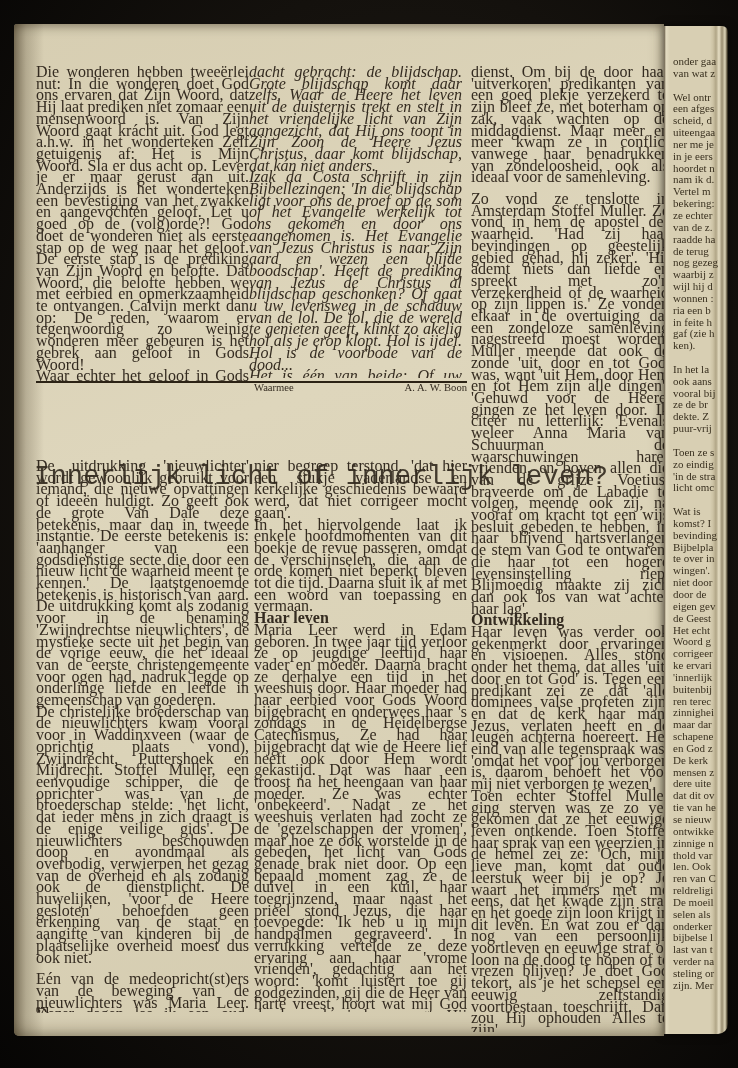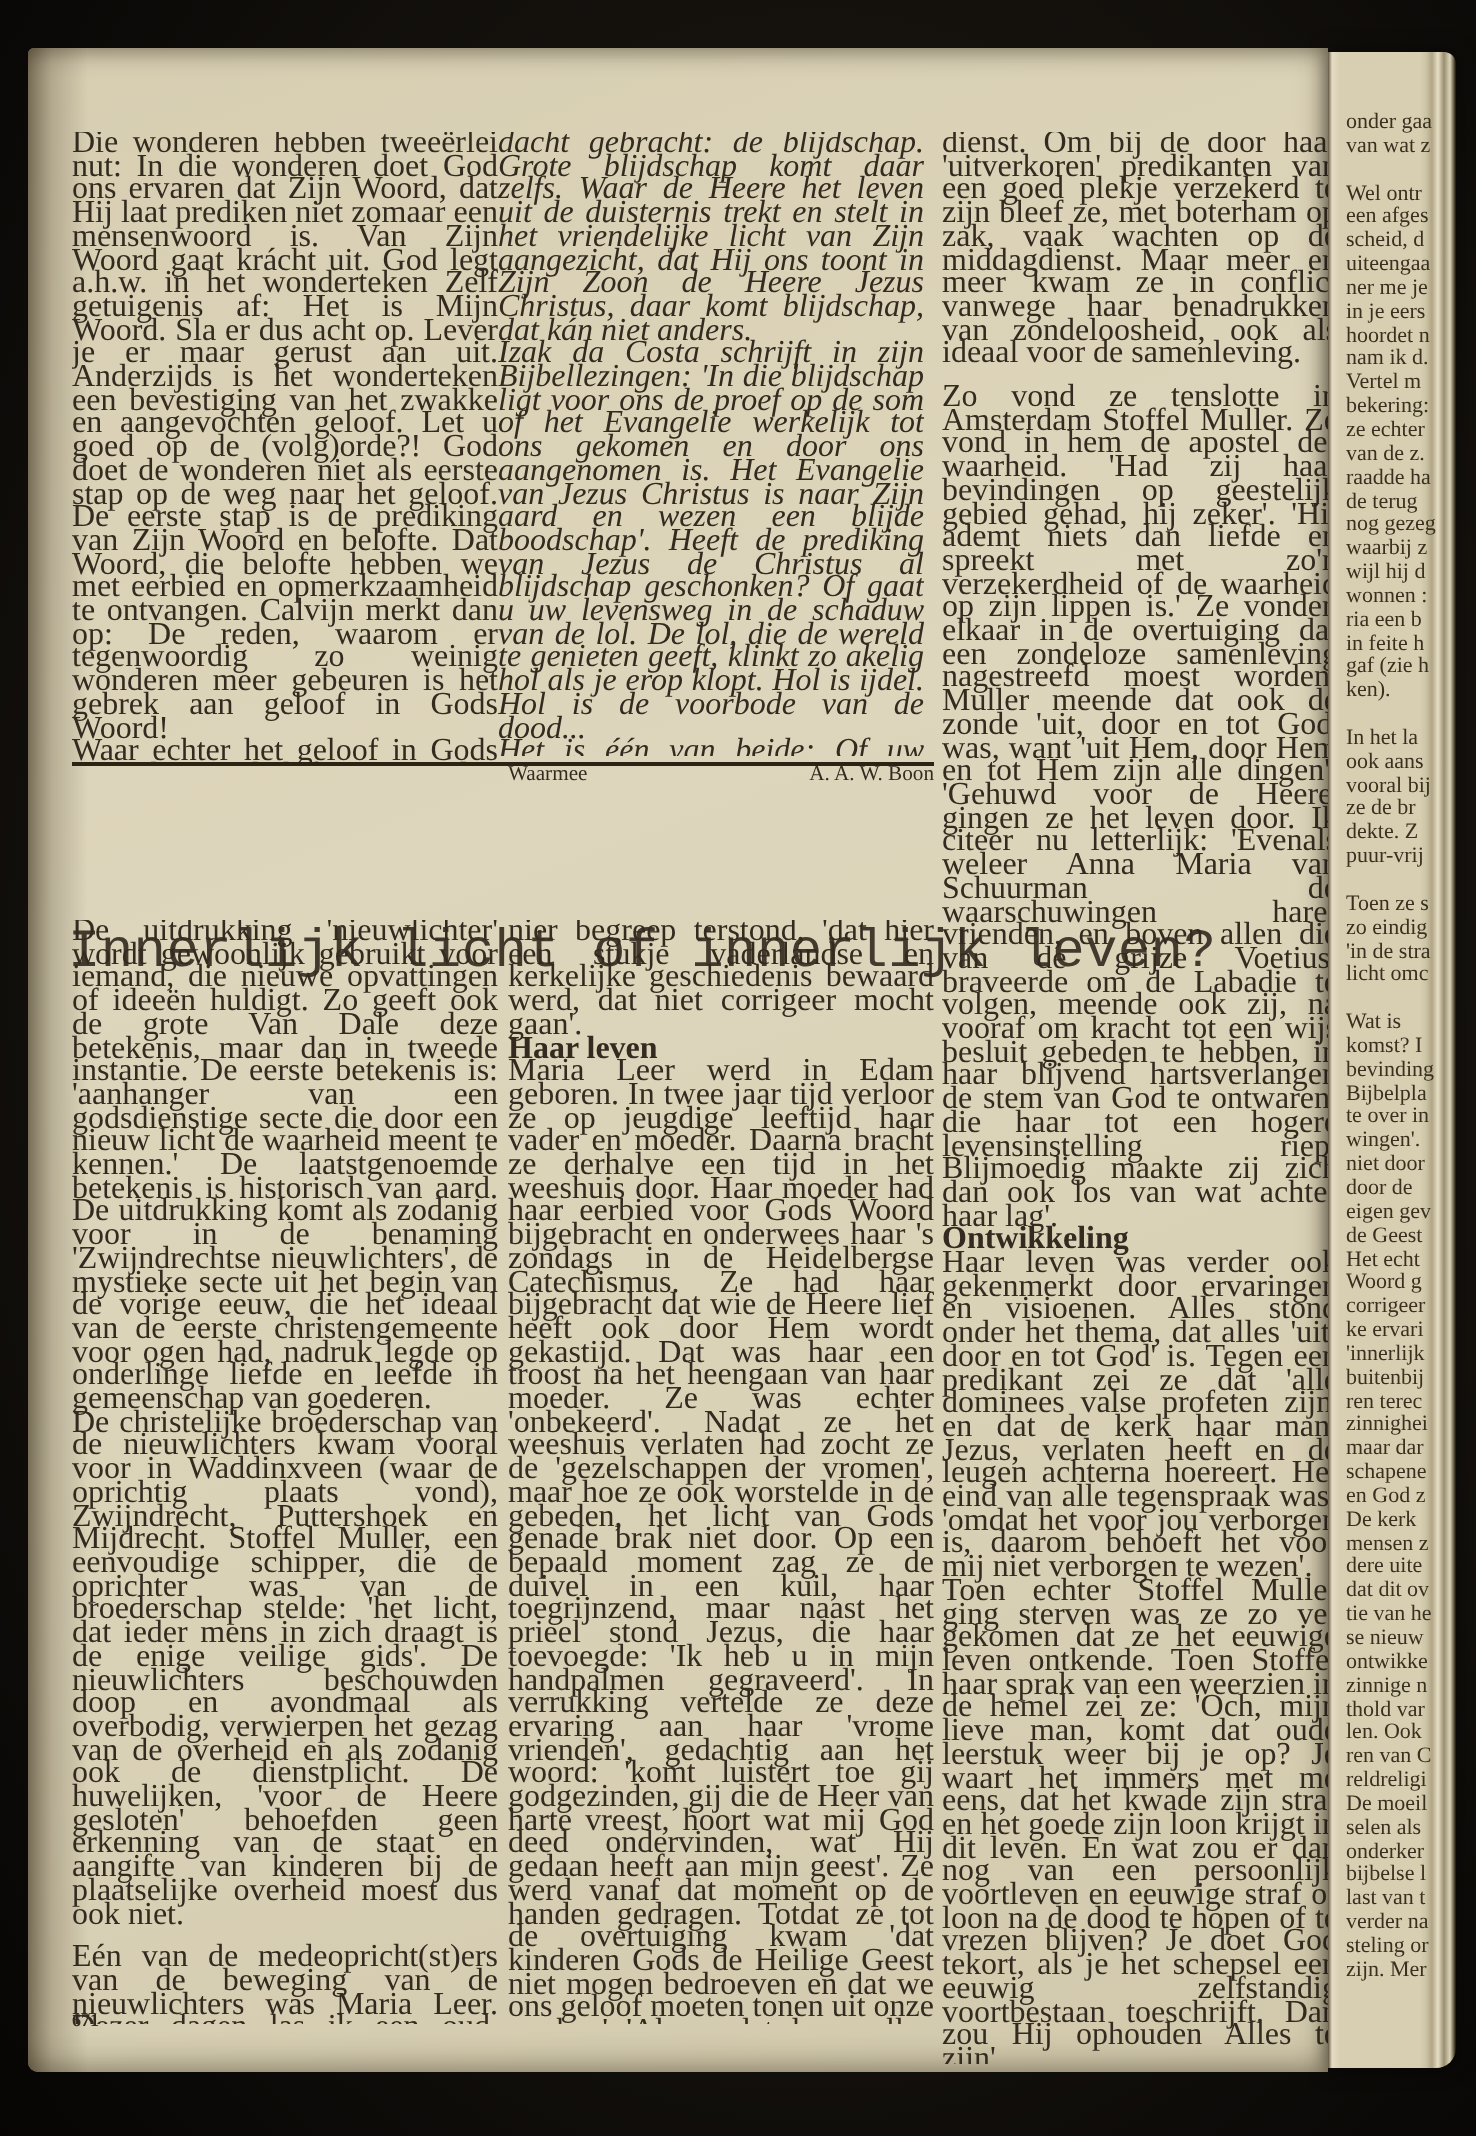--- a/index.html
+++ b/index.html
@@ -73,20 +73,21 @@
   <h1 class="headline">Innerlijk licht of innerlijk leven?</h1>
 
   <section class="col col1-bot">
     <p>De uitdrukking 'nieuwlichter' wordt gewoonlijk gebruikt voor iemand, die nieuwe opvattingen of ideeën huldigt. Zo geeft ook de grote Van Dale deze betekenis, maar dan in tweede instantie. De eerste betekenis is: 'aanhanger van een godsdienstige secte die door een nieuw licht de waarheid meent te kennen.' De laatstgenoemde betekenis is historisch van aard. De uitdrukking komt als zodanig voor in de benaming 'Zwijndrechtse nieuwlichters', de mystieke secte uit het begin van de vorige eeuw, die het ideaal van de eerste christengemeente voor ogen had, nadruk legde op onderlinge liefde en leefde in gemeenschap van goederen.</p>
     <p>De christelijke broederschap van de nieuwlichters kwam vooral voor in Waddinxveen (waar de oprichtig plaats vond), Zwijndrecht, Puttershoek en Mijdrecht. Stoffel Muller, een eenvoudige schipper, die de oprichter was van de broederschap stelde: 'het licht, dat ieder mens in zich draagt is de enige veilige gids'. De nieuwlichters beschouwden doop en avondmaal als overbodig, verwierpen het gezag van de overheid en als zodanig ook de dienstplicht. De huwelijken, 'voor de Heere gesloten' behoefden geen erkenning van de staat en aangifte van kinderen bij de plaatselijke overheid moest dus ook niet.</p>
     <p class="gap">Eén van de medeopricht(st)ers van de beweging van de nieuwlichters was Maria Leer. Dezer dagen las ik een oud, vergeeld boekje, getiteld 'De Zwijndrechtse nieuwlichters (1816-1832) volgens de gedenkschriften van Maria Leer'. Het boekje werd in 1892 te Rotterdam uitgegeven, geschreven door D. N. Anagraphaeus, voorzien van een voorwoord van J. H. Maronier. Laatstgenoemde kreeg het van een bekende, die hem gezegd had: 'zij had haar lotgevallen eenvoudig, onopgesmukt te boek gesteld en voor druk bestemd, toen de cholera epidemie van 't jaar 1866 haar wegnam'. Maro-</p>
   </section>
 
   <section class="col col2-bot">
     <p>nier begreep terstond, 'dat hier een stukje vaderlandse en kerkelijke geschiedenis bewaard werd, dat niet corrigeer mocht gaan'.</p>
+    <p>In het hiervolgende laat ik enkele hoofdmomenten van dit boekje de revue passeren, omdat de verschijnselen, die aan de orde komen niet beperkt bleven tot die tijd. Daarna sluit ik af met een woord van toepassing en vermaan.</p>
     <p class="subhead">Haar leven</p>
     <p>Maria Leer werd in Edam geboren. In twee jaar tijd verloor ze op jeugdige leeftijd haar vader en moeder. Daarna bracht ze derhalve een tijd in het weeshuis door. Haar moeder had haar eerbied voor Gods Woord bijgebracht en onderwees haar 's zondags in de Heidelbergse Catechismus. Ze had haar bijgebracht dat wie de Heere lief heeft ook door Hem wordt gekastijd. Dat was haar een troost na het heengaan van haar moeder. Ze was echter 'onbekeerd'. Nadat ze het weeshuis verlaten had zocht ze de 'gezelschappen der vromen', maar hoe ze ook worstelde in de gebeden, het licht van Gods genade brak niet door. Op een bepaald moment zag ze de duivel in een kuil, haar toegrijnzend, maar naast het prieel stond Jezus, die haar toevoegde: 'Ik heb u in mijn handpalmen gegraveerd'. In verrukking vertelde ze deze ervaring aan haar 'vrome vrienden', gedachtig aan het woord: 'komt luistert toe gij godgezinden, gij die de Heer van harte vreest, hoort wat mij God deed ondervinden, wat Hij gedaan heeft aan mijn geest'. Ze werd vanaf dat moment op de handen gedragen. Totdat ze tot de overtuiging kwam 'dat kinderen Gods de Heilige Geest niet mogen bedroeven en dat we ons geloof moeten tonen uit onze werken'. 'Als we dat doen zullen we de zonde overwinnen en niet telkens meer met bekentenissen van schuld en van verdoemelijkheid behoeven aan te komen.' De christen kon dus tot zondeloosheid geraken. 's Zondags verzuimde zij overigens geen enkele kerk-</p>
   </section>
 
   <section class="col col3">
     <p>dienst. Om bij de door haar 'uitverkoren' predikanten van een goed plekje verzekerd te zijn bleef ze, met boterham op zak, vaak wachten op de middagdienst. Maar meer en meer kwam ze in conflict vanwege haar benadrukken van zondeloosheid, ook als ideaal voor de samenleving.</p>
     <p class="gap">Zo vond ze tenslotte in Amsterdam Stoffel Muller. Ze vond in hem de apostel der waarheid. 'Had zij haar bevindingen op geestelijk gebied gehad, hij zeker'. 'Hij ademt niets dan liefde en spreekt met zo'n verzekerdheid of de waarheid op zijn lippen is.' Ze vonden elkaar in de overtuiging dat een zondeloze samenleving nagestreefd moest worden. Muller meende dat ook de zonde 'uit, door en tot God' was, want 'uit Hem, door Hem en tot Hem zijn alle dingen'. 'Gehuwd voor de Heere' gingen ze het leven door. Ik citeer nu letterlijk: 'Evenals weleer Anna Maria van Schuurman de waarschuwingen harer vrienden, en boven allen die van de grijze Voetius, braveerde om de Labadie te volgen, meende ook zij, na vooraf om kracht tot een wijs besluit gebeden te hebben, in haar blijvend hartsverlangen de stem van God te ontwaren, die haar tot een hogere levensinstelling riep. Blijmoedig maakte zij zich dan ook los van wat achter haar lag'.</p>
     <p class="subhead">Ontwikkeling</p>
     <p>Haar leven was verder ook gekenmerkt door ervaringen en visioenen. Alles stond onder het thema, dat alles 'uit, door en tot God' is. Tegen een predikant zei ze dat 'alle dominees valse profeten zijn' en dat de kerk haar man, Jezus, verlaten heeft en de leugen achterna hoereert. Het eind van alle tegenspraak was: 'omdat het voor jou verborgen is, daarom behoeft het voor mij niet verborgen te wezen'.</p>
     <p>Toen echter Stoffel Muller ging sterven was ze zo ver gekomen dat ze het eeuwige leven ontkende. Toen Stoffel haar sprak van een weerzien in de hemel zei ze: 'Och, mijn lieve man, komt dat oude leerstuk weer bij je op? Je waart het immers met me eens, dat het kwade zijn straf en het goede zijn loon krijgt in dit leven. En wat zou er dan nog van een persoonlijk voortleven en eeuwige straf of loon na de dood te hopen of te vrezen blijven? Je doet God tekort, als je het schepsel een eeuwig zelfstandig voortbestaan toeschrijft. Dan zou Hij ophouden Alles te zijn'.</p>

